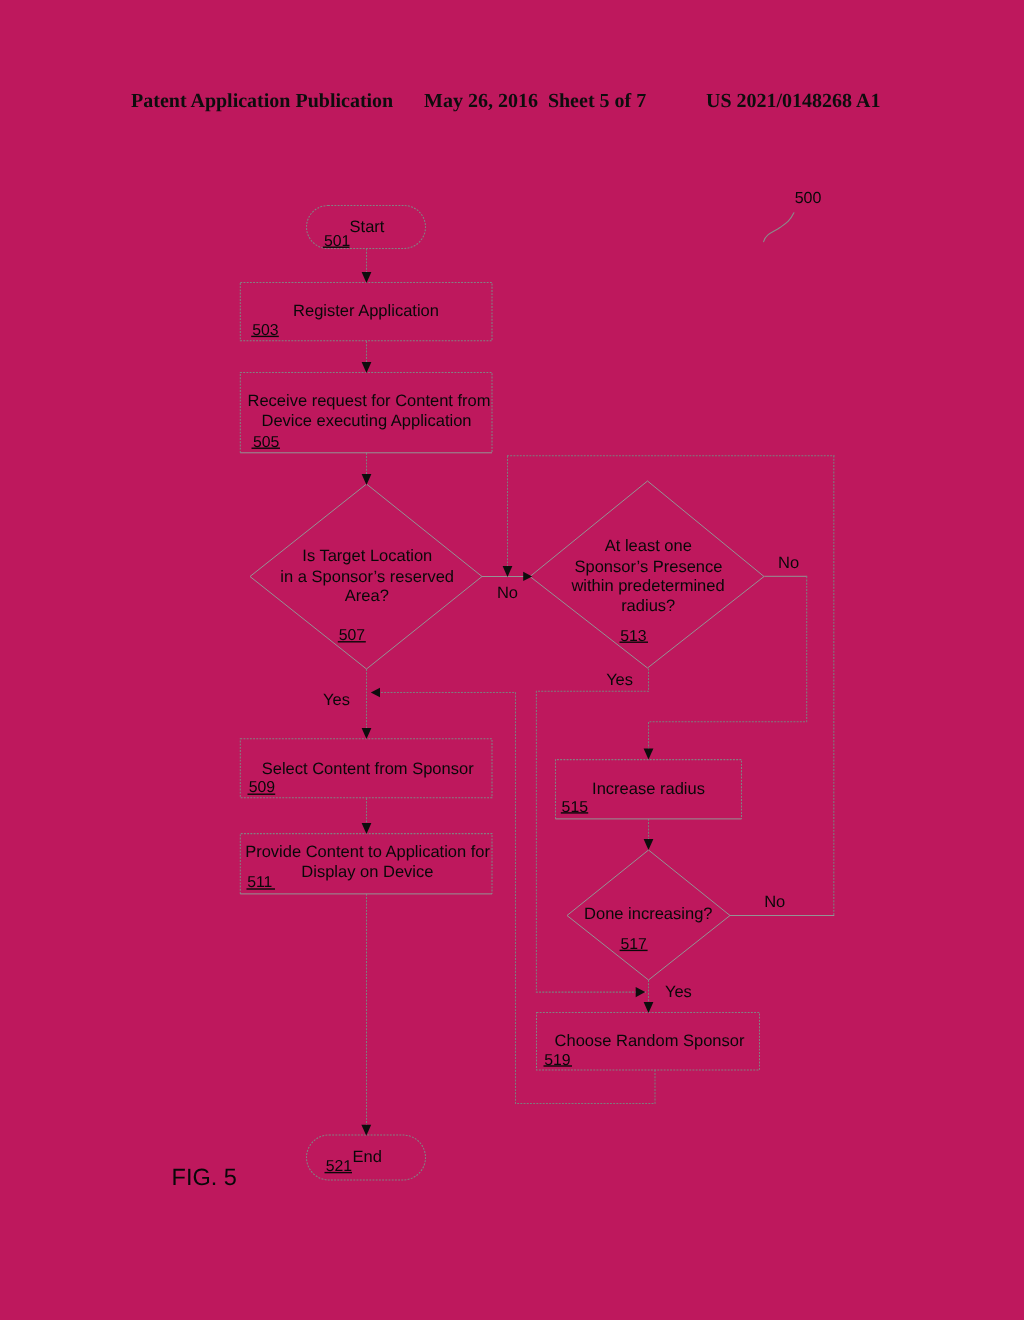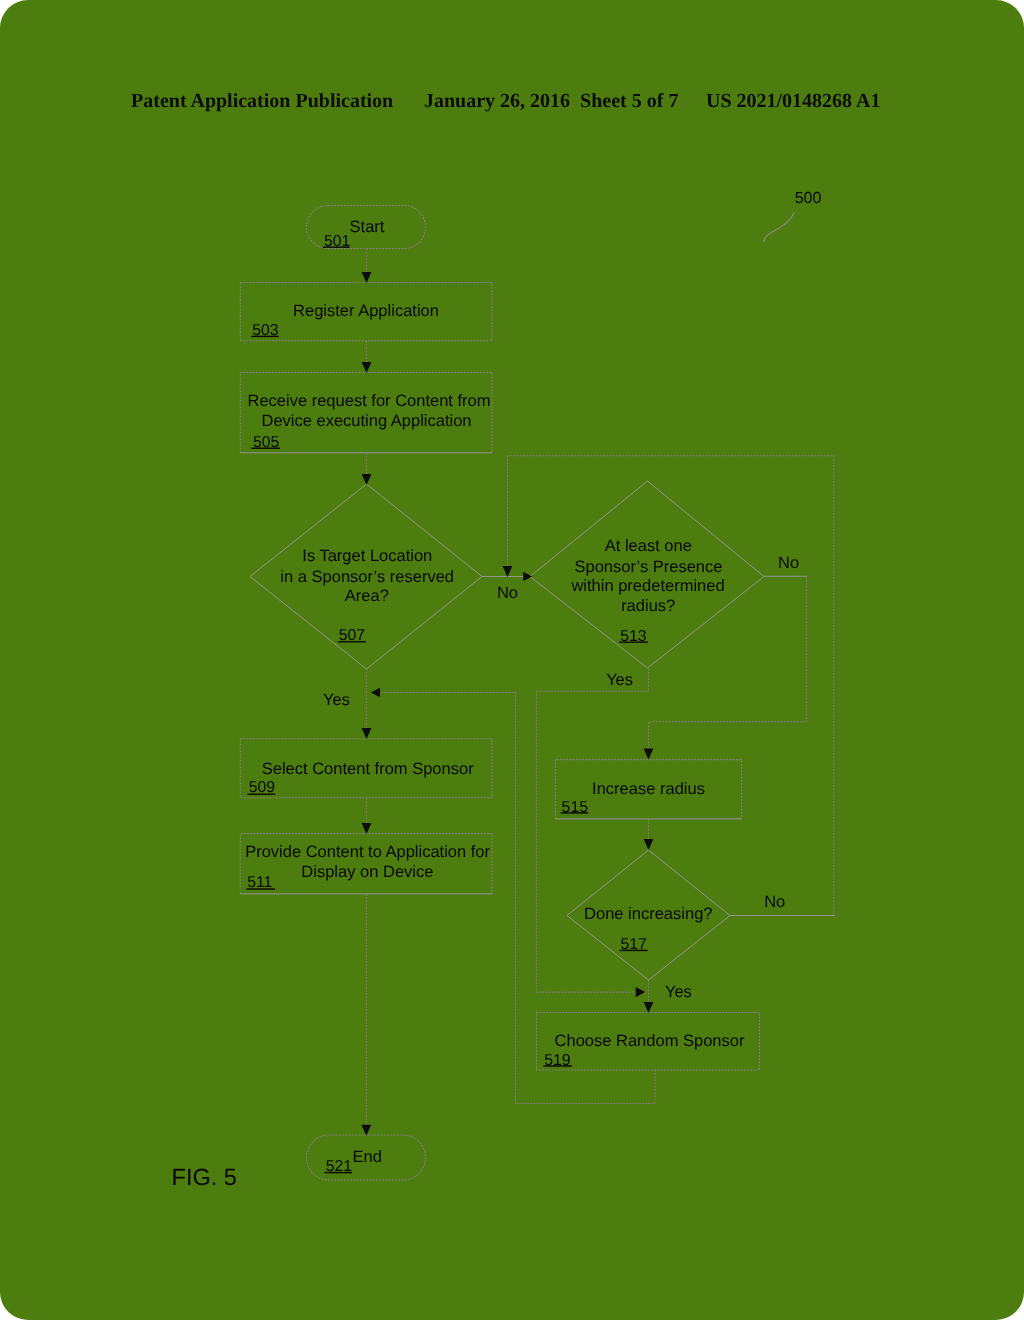--- a/index.html
+++ b/index.html
@@ -1,18 +1,18 @@
 <!DOCTYPE html>
 <html><head>
 <meta charset="utf-8">
 <title>Patent Application Publication</title>
 <style>
   html,body{margin:0;padding:0;background:#ffffff;-webkit-font-smoothing:antialiased;text-rendering:geometricPrecision;}
   body{width:1024px;height:1320px;overflow:hidden;font-family:"Liberation Sans",sans-serif;color:#000;}
-  .page{position:relative;width:1024px;height:1320px;background:#4d7c0f;border-radius:28px;}
+  .page{position:relative;width:1024px;height:1320px;background:#be185d;}
   .hdr span{position:absolute;font-family:"Liberation Serif",serif;font-weight:bold;font-size:20px;white-space:pre;color:#0d0d0d;top:90px;}
   #h1{left:131px;}
   #h2{left:424px;}
   #h3{left:706px;}
   svg.flow{position:absolute;left:0;top:0;width:1024px;height:1320px;}
   svg.flow text{font-family:"Liberation Sans",sans-serif;fill:#080808;}
   .nodeTxt{font-size:16.5px;}
   .refNum{font-size:15.8px;}
   .edgeLbl{font-size:16.5px;}
   .figlbl{font-size:23.5px;letter-spacing:0px;fill:#0d0d0d;}
@@ -22,21 +22,21 @@
   .connS{fill:none;stroke:#949494;stroke-width:1;}
   .ah{fill:#0d0d0d;}
   .und{stroke:#080808;stroke-width:1.4;}
 </style>
 </head>
 <body>
 
 <div class="page">
   <div class="hdr">
     <span id="h1">Patent Application Publication</span>
-    <span id="h2">January 26, 2016  Sheet 5 of 7</span>
+    <span id="h2">May 26, 2016  Sheet 5 of 7</span>
     <span id="h3">US 2021/0148268 A1</span>
   </div>
 
   <svg class="flow" viewBox="0 0 1024 1320">
 
     <g>
       <path class="conn" d="M366.5 248.6 L366.5 283"></path>
       <path class="conn" d="M366.5 341 L366.5 373"></path>
       <path class="conn" d="M366.5 452.8 L366.5 485"></path>
       <path class="connS" d="M482 576.5 L531 576.5"></path>

